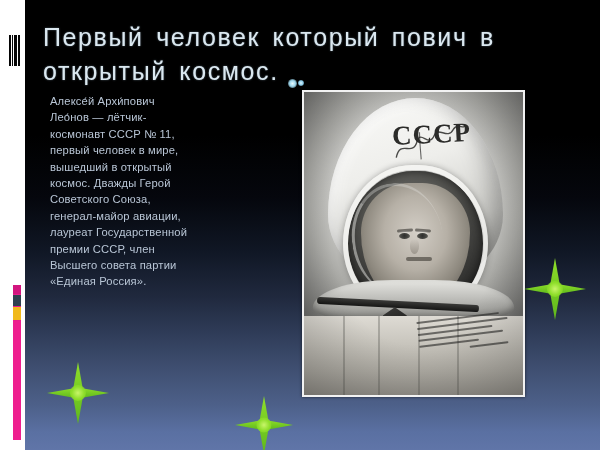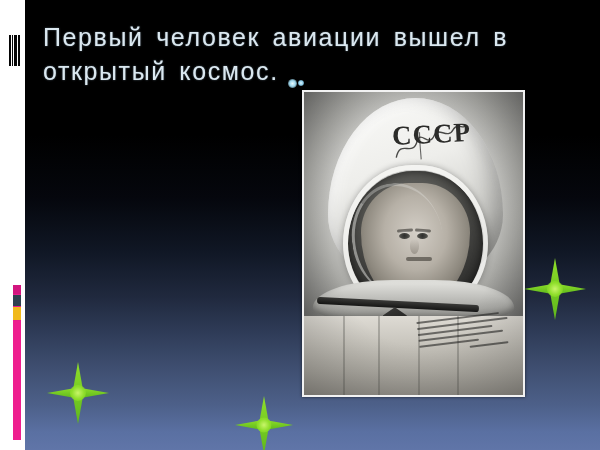--- a/index.html
+++ b/index.html
@@ -255,23 +255,35 @@
       <i class="bc4"></i>
   </div>
 
   <div class="accentbar">
     <div class="seg seg-a"></div>
     <div class="seg seg-b"></div>
     <div class="seg seg-c"></div>
     <div class="seg seg-d"></div>
   </div>
 
-  <div class="title">Первый  человек  авиации  вышел  в
+  <div class="title">Первый  человек  который  пович  в
 открытый  космос.</div>
 
+  <div class="body-text">Алексе́й Архи́пович
+Лео́нов — лётчик-
+космонавт СССР № 11,
+первый человек в мире,
+вышедший в открытый
+космос. Дважды Герой
+Советского Союза,
+генерал-майор авиации,
+лауреат Государственной
+премии СССР, член
+Высшего совета партии
+«Единая Россия».</div>
 
   <div class="bluedot"></div>
   <div class="bluedot2"></div>
 
   <div class="photo-frame">
     <div class="photo">
       <div class="helmet"></div>
       <div class="cccp">СССР</div>
       <svg class="helmet-sig" viewBox="0 0 78 30">
         <path d="M2 22 C10 4, 18 26, 26 10 C32 0, 36 20, 44 8 C50 0, 56 16, 64 6 C70 0, 74 10, 76 4" stroke="#2b2b29" stroke-width="1.4" fill="none" opacity=".85"></path>

